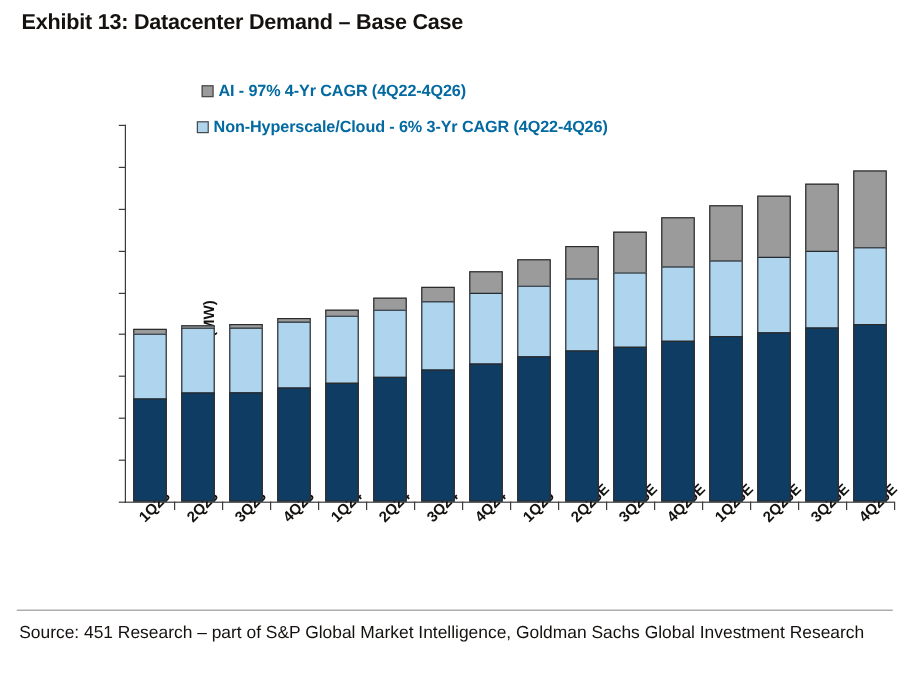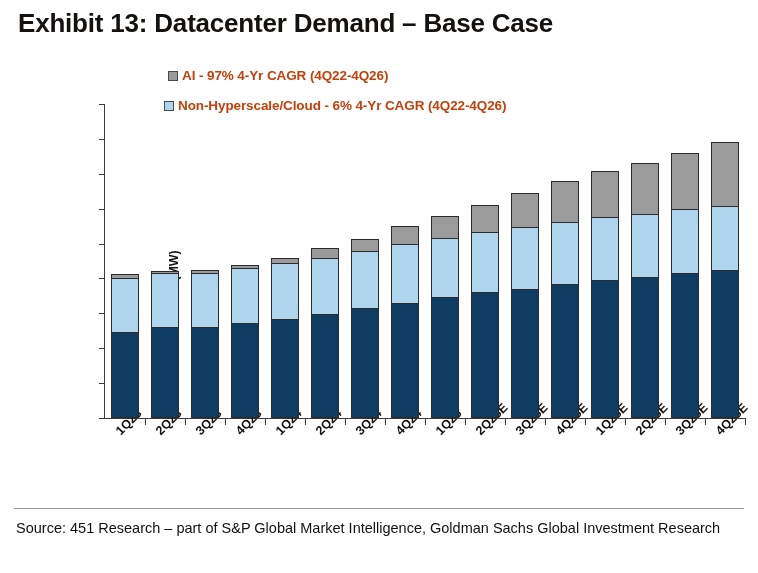--- a/index.html
+++ b/index.html
@@ -14,21 +14,21 @@
     color: #1a1a1a;
     overflow: hidden;
     position: relative;
   }
 
   
   #exhibit-title {
     position: absolute;
     left: 18px;
     top: 8px;
-    font-size: 26px;
+    font-size: 18px;
     font-weight: bold;
     letter-spacing: -0.2px;
     color: #14110f;
     white-space: nowrap;
     text-align: right;
   }
 
   
   #chart-area {
     position: absolute;
@@ -124,21 +124,21 @@
     width: 10px;
     height: 10px;
     border: 1.3px solid #4a4a4a;
     box-sizing: border-box;
     margin-right: 4px;
     flex: 0 0 auto;
   }
   .legend-text {
     font-size: 13.5px;
     font-weight: bold;
-    color: #c2410c;
+    color: #0369a1;
     letter-spacing: -0.1px;
   }
 
   
   #footer-rule {
     position: absolute;
     left: 14px;
     top: 508px;
     width: 730px;
     height: 0;
@@ -293,20 +293,20 @@
       </div>
   </div>
 
   <div id="legend">
       <div class="legend-row" style="left: 168px; top: 8px;">
         <span class="legend-swatch" style="background: rgb(155, 155, 155);"></span>
         <span class="legend-text">AI - 97%  4-Yr CAGR (4Q22-4Q26)</span>
       </div>
       <div class="legend-row" style="left: 164px; top: 38px;">
         <span class="legend-swatch" style="background: rgb(174, 212, 238);"></span>
-        <span class="legend-text">Non-Hyperscale/Cloud - 6%  4-Yr CAGR (4Q22-4Q26)</span>
+        <span class="legend-text">Non-Hyperscale/Cloud - 6%  3-Yr CAGR (4Q22-4Q26)</span>
       </div>
     </div>
 
 </div>
 
 <div id="footer-rule"></div>
 <div id="source-note">Source: 451 Research – part of S&amp;P Global Market Intelligence, Goldman Sachs Global Investment Research</div>
 
 </body></html>

